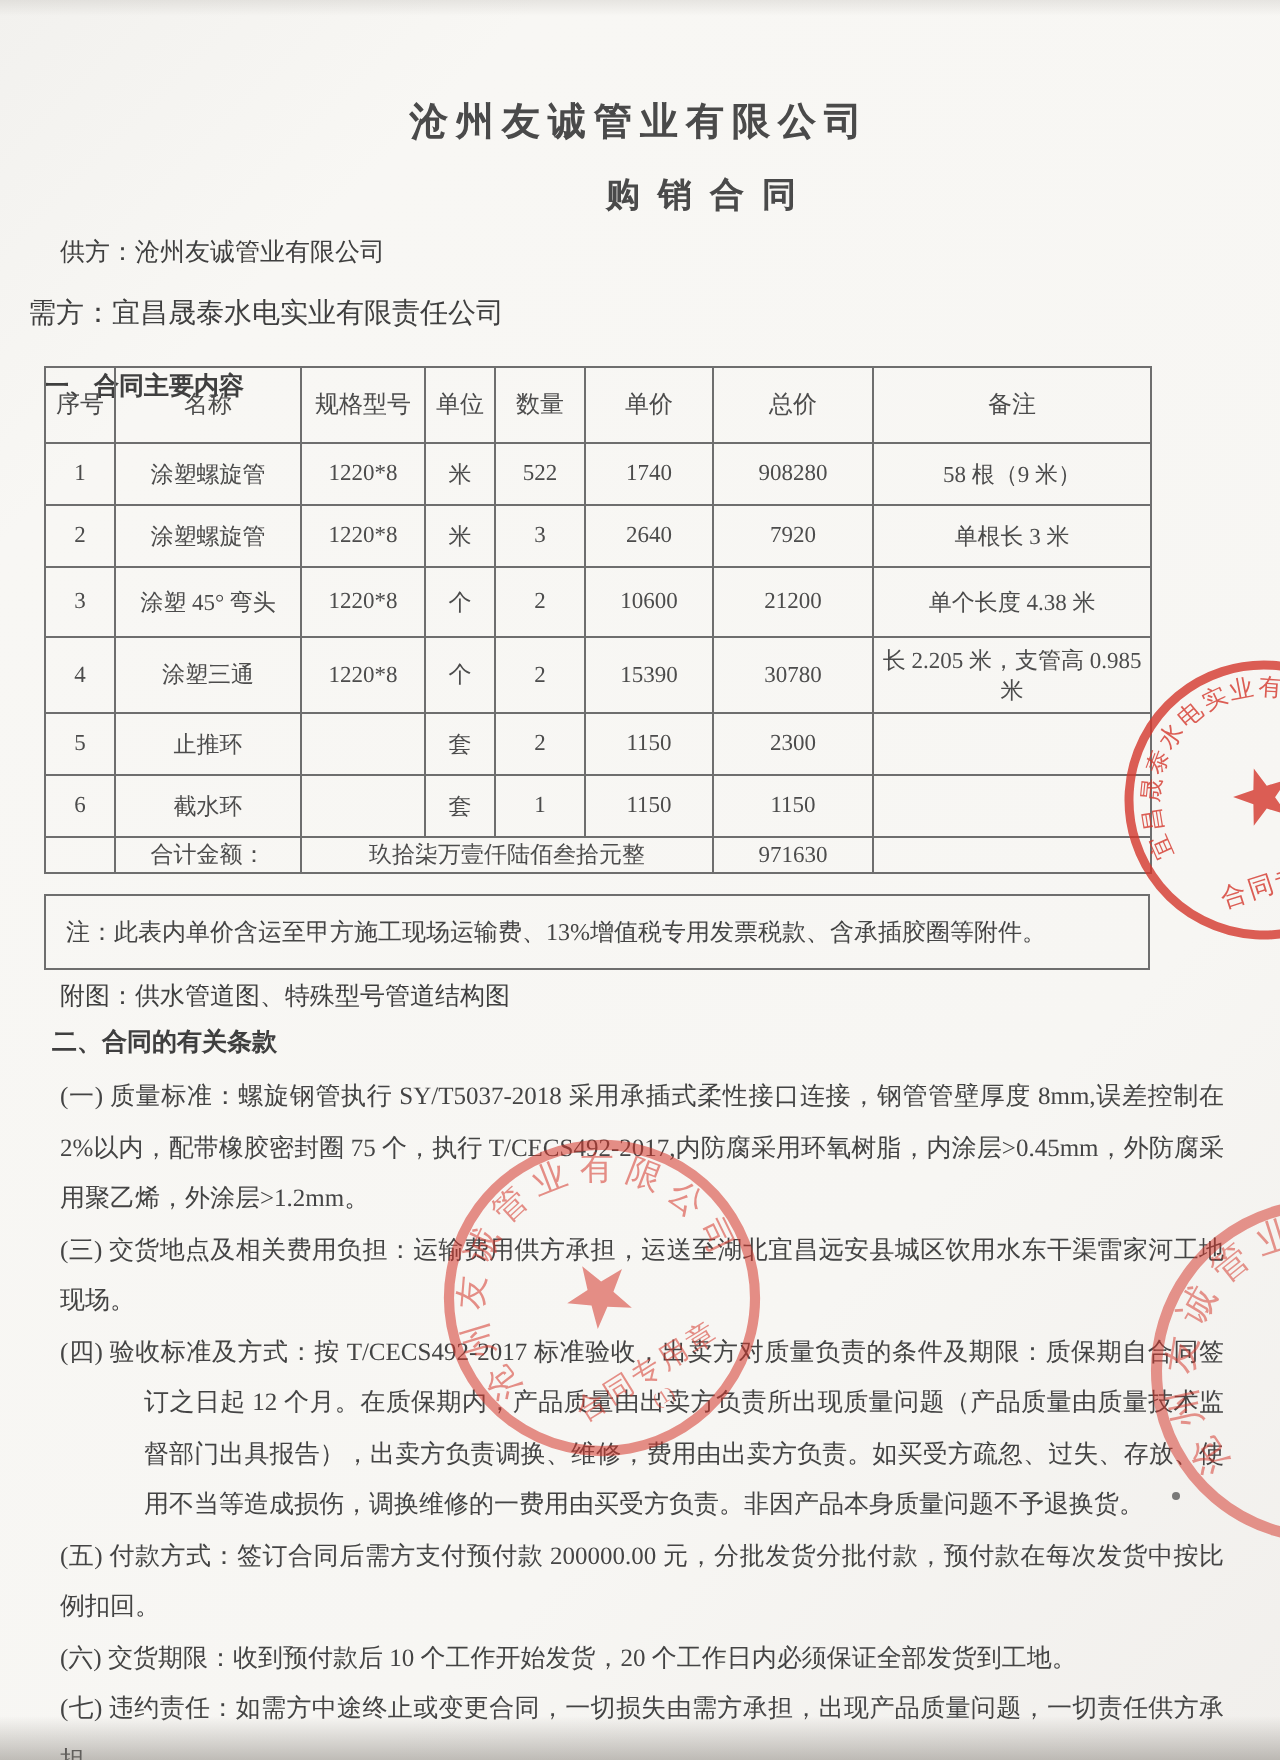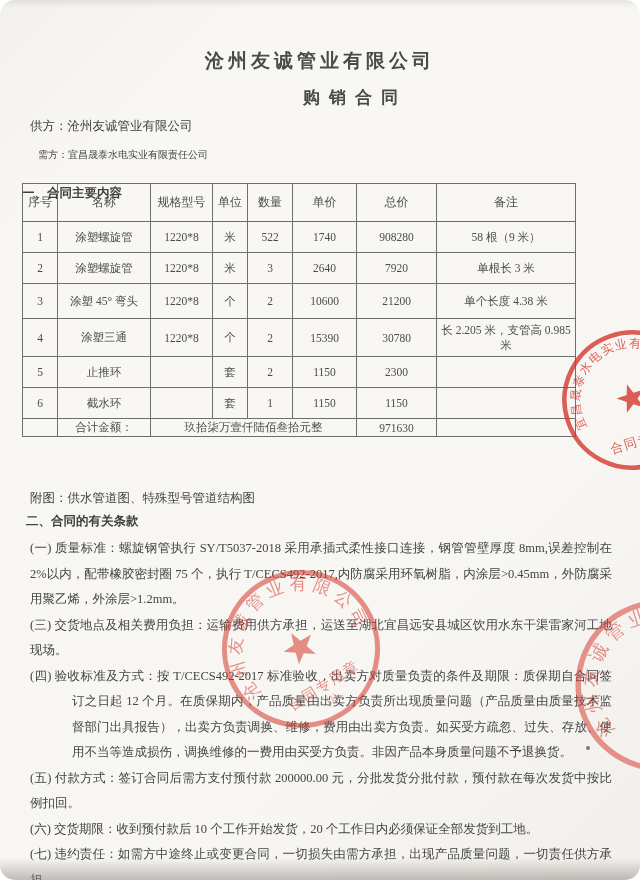--- a/index.html
+++ b/index.html
@@ -3,40 +3,39 @@
 <meta charset="utf-8">
 <style>
   html,body{margin:0;padding:0;}
   .page{
     position:relative;
     width:640px;height:880px;
     background:linear-gradient(135deg,#f2f1ee 0%,#f8f7f4 18%,#f7f6f3 70%,#f1efec 100%);
     overflow:hidden;
     font-family:"Liberation Serif","DejaVu Serif",serif;
     color:#3f3f3f;
-    border-radius:15px;
   }
   .edge-bottom{
     position:absolute;left:0;bottom:0;width:100%;height:22px;
     background:linear-gradient(to bottom,rgba(135,130,123,0) 0%,rgba(135,130,123,0.5) 100%);
   }
   .edge-top{
     position:absolute;left:0;top:0;width:100%;height:8px;
     background:linear-gradient(to bottom,rgba(150,145,138,0.18),rgba(150,145,138,0));
   }
   .company-title{
     position:absolute;top:48px;left:0;width:100%;
     text-align:center;font-size:19px;font-weight:600;letter-spacing:4px;color:#4a4a4a;
   }
   .doc-title{
     position:absolute;top:86px;left:0;width:100%;
     text-align:center;font-size:17px;font-weight:600;letter-spacing:9px;color:#4a4a4a;margin-left:35px;
   }
   .party-supplier{position:absolute;left:30px;top:118px;font-size:12.5px;}
-  .party-buyer{position:absolute;left:38px;top:148px;font-size:10px;}
+  .party-buyer{position:absolute;left:14px;top:148px;font-size:14px;}
   .meta{position:absolute;left:418px;top:113px;font-size:12.5px;line-height:20px;}
   .meta div{white-space:nowrap;}
   .sec1-head{position:absolute;left:22px;top:164px;font-size:12.5px;font-weight:600;margin-top:21px;}
   table.items{
     position:absolute;left:22px;top:183px;width:553px;
     border-collapse:collapse;table-layout:fixed;
     font-size:11.5px;color:#4c4c4c;
   }
   table.items th,table.items td{
     border:1px solid #6e6e6e;text-align:center;vertical-align:middle;
@@ -167,20 +166,21 @@
       <tr class="h30">
         <td></td>
         <td>合计金额：</td>
         <td colspan="4">玖拾柒万壹仟陆佰叁拾元整</td>
         <td>971630</td>
         <td></td>
       </tr>
     </tbody>
   </table>
 
+  <div class="note-box">注：此表内单价含运至甲方施工现场运输费、13%增值税专用发票税款、含承插胶圈等附件。</div>
   <div class="attach-line">附图：供水管道图、特殊型号管道结构图</div>
 
   <div class="sec2-head">二、合同的有关条款</div>
 
   <div class="terms">
     <p>(一) 质量标准：螺旋钢管执行 SY/T5037-2018 采用承插式柔性接口连接，钢管管壁厚度 8mm,误差控制在 2%以内，配带橡胶密封圈 75 个，执行 T/CECS492-2017,内防腐采用环氧树脂，内涂层&gt;0.45mm，外防腐采用聚乙烯，外涂层&gt;1.2mm。</p>
     <p>(三) 交货地点及相关费用负担：运输费用供方承担，运送至湖北宜昌远安县城区饮用水东干渠雷家河工地现场。</p>
     <p class="hang">(四) 验收标准及方式：按 T/CECS492-2017 标准验收，出卖方对质量负责的条件及期限：质保期自合同签订之日起 12 个月。在质保期内，产品质量由出卖方负责所出现质量问题（产品质量由质量技术监督部门出具报告），出卖方负责调换、维修，费用由出卖方负责。如买受方疏忽、过失、存放、使用不当等造成损伤，调换维修的一费用由买受方负责。非因产品本身质量问题不予退换货。</p>
     <p>(五) 付款方式：签订合同后需方支付预付款 200000.00 元，分批发货分批付款，预付款在每次发货中按比例扣回。</p>
     <p>(六) 交货期限：收到预付款后 10 个工作开始发货，20 个工作日内必须保证全部发货到工地。</p>

